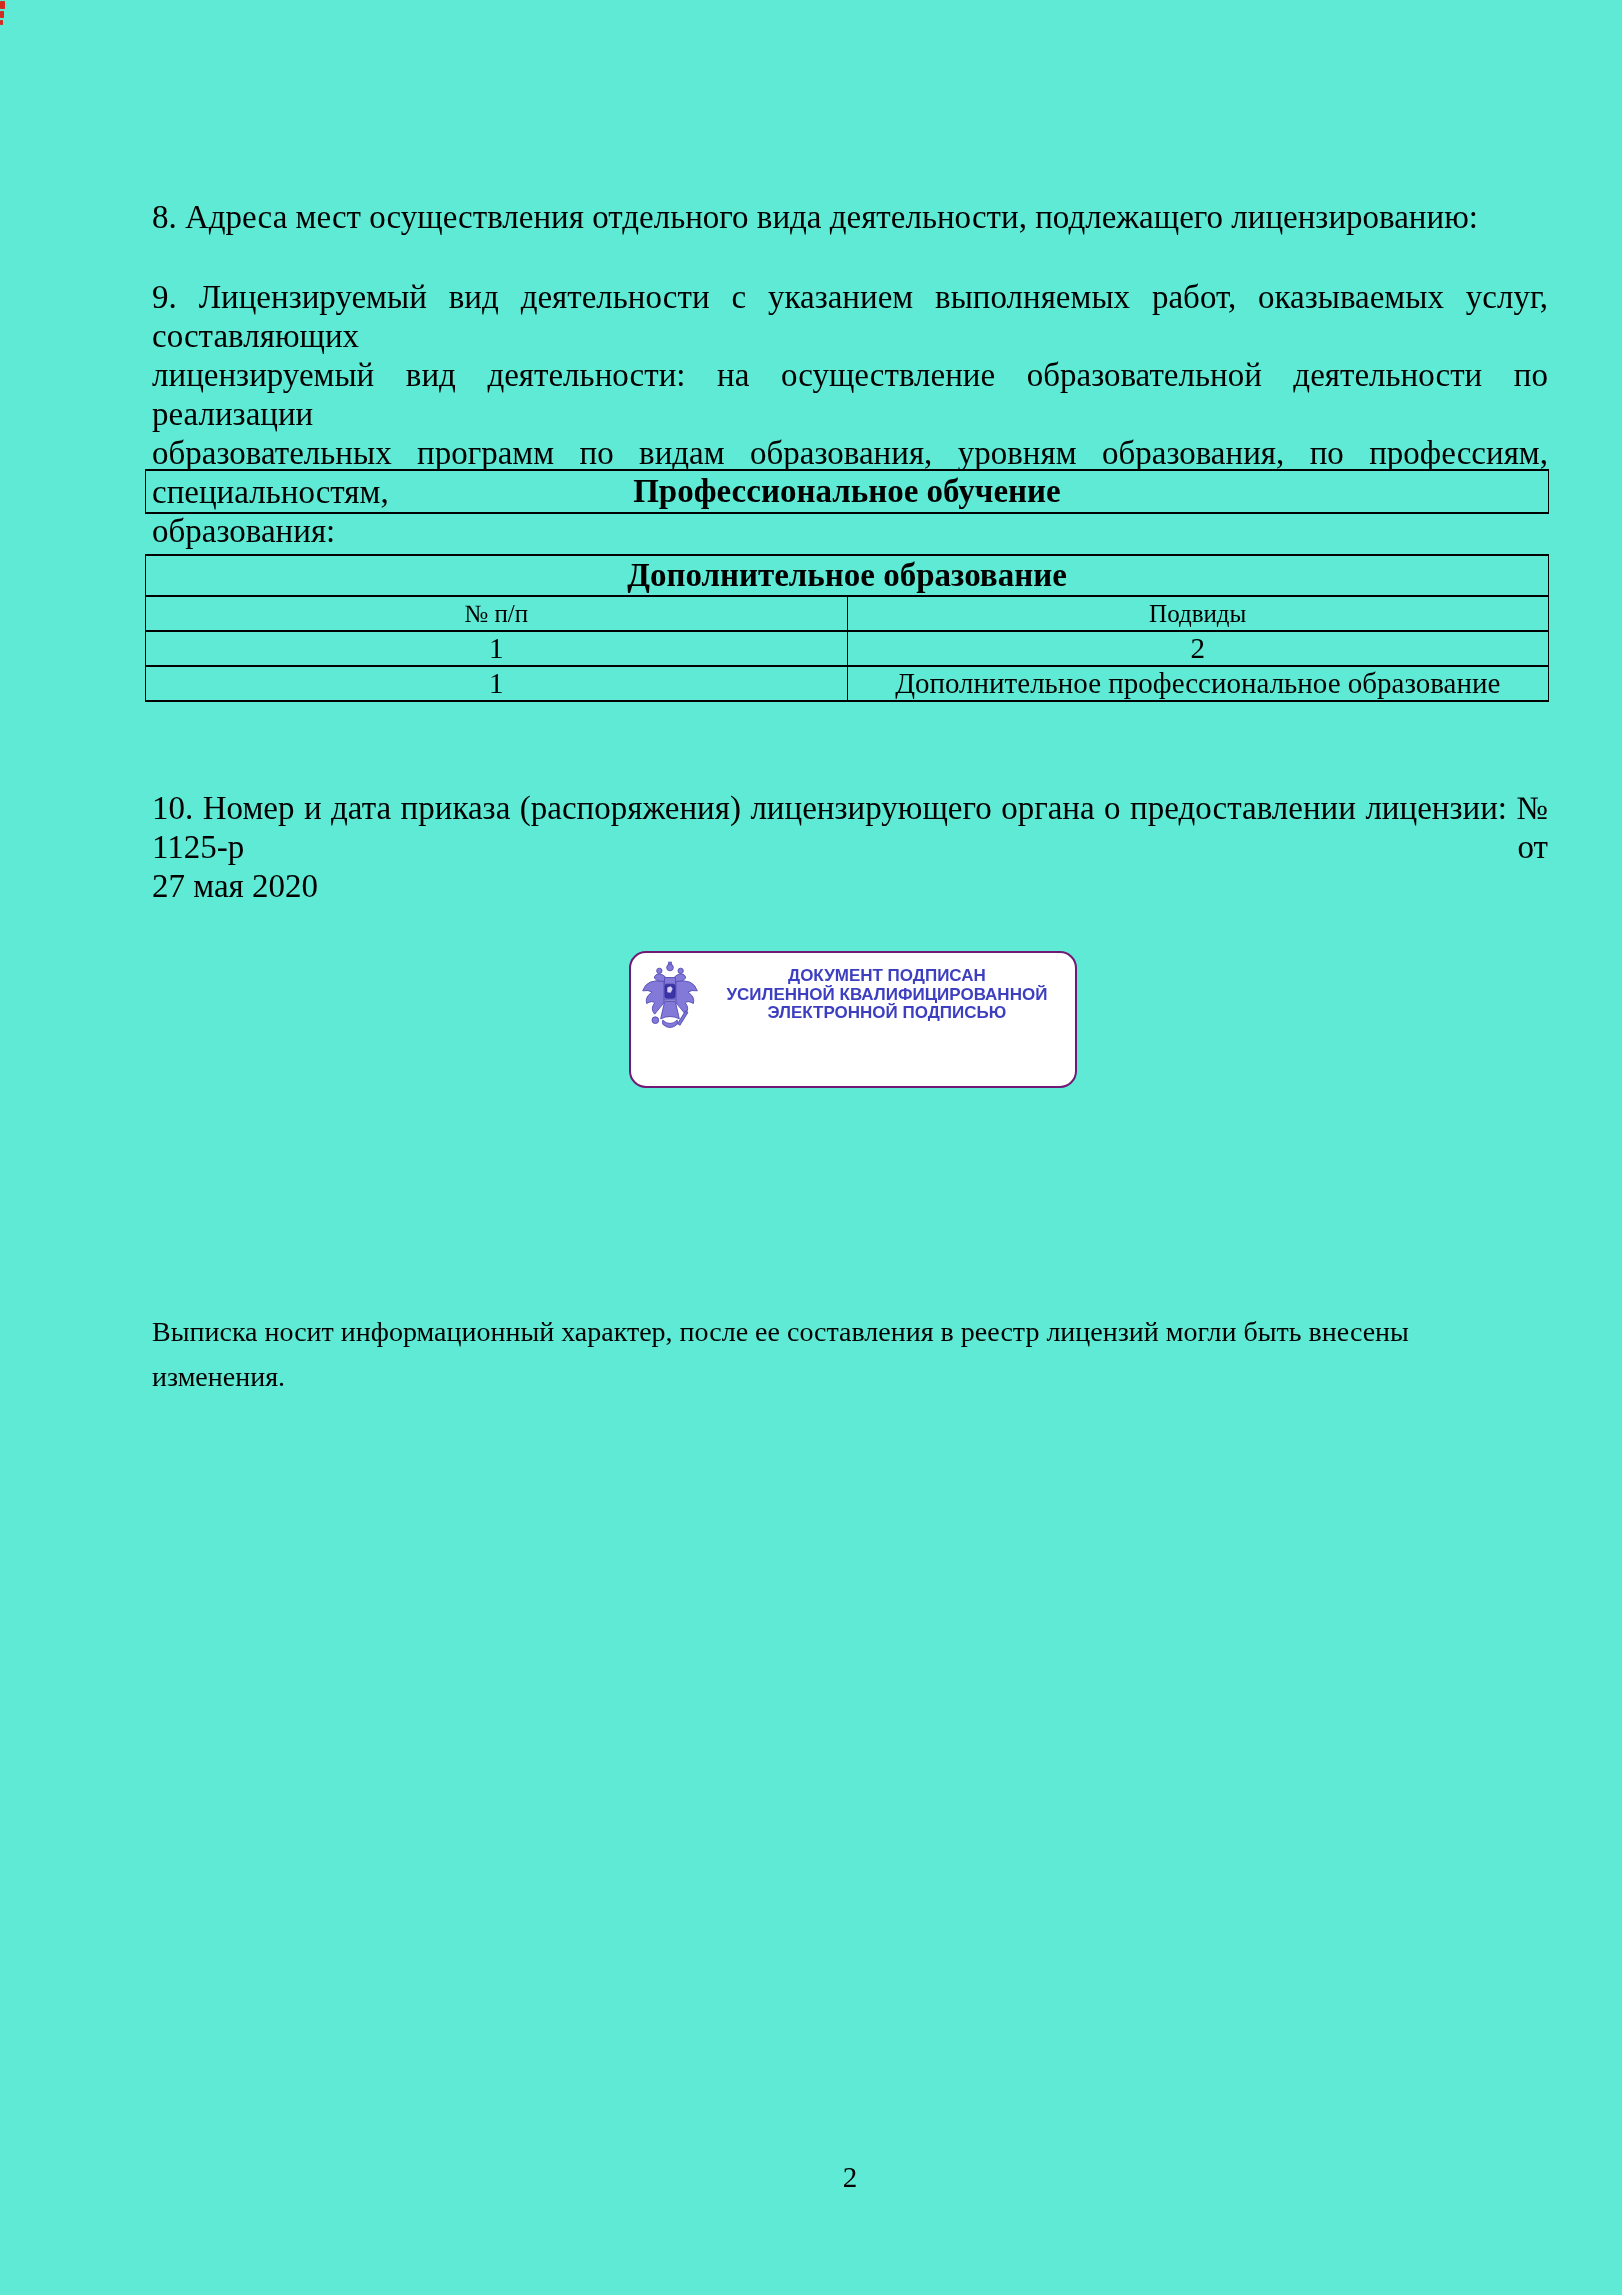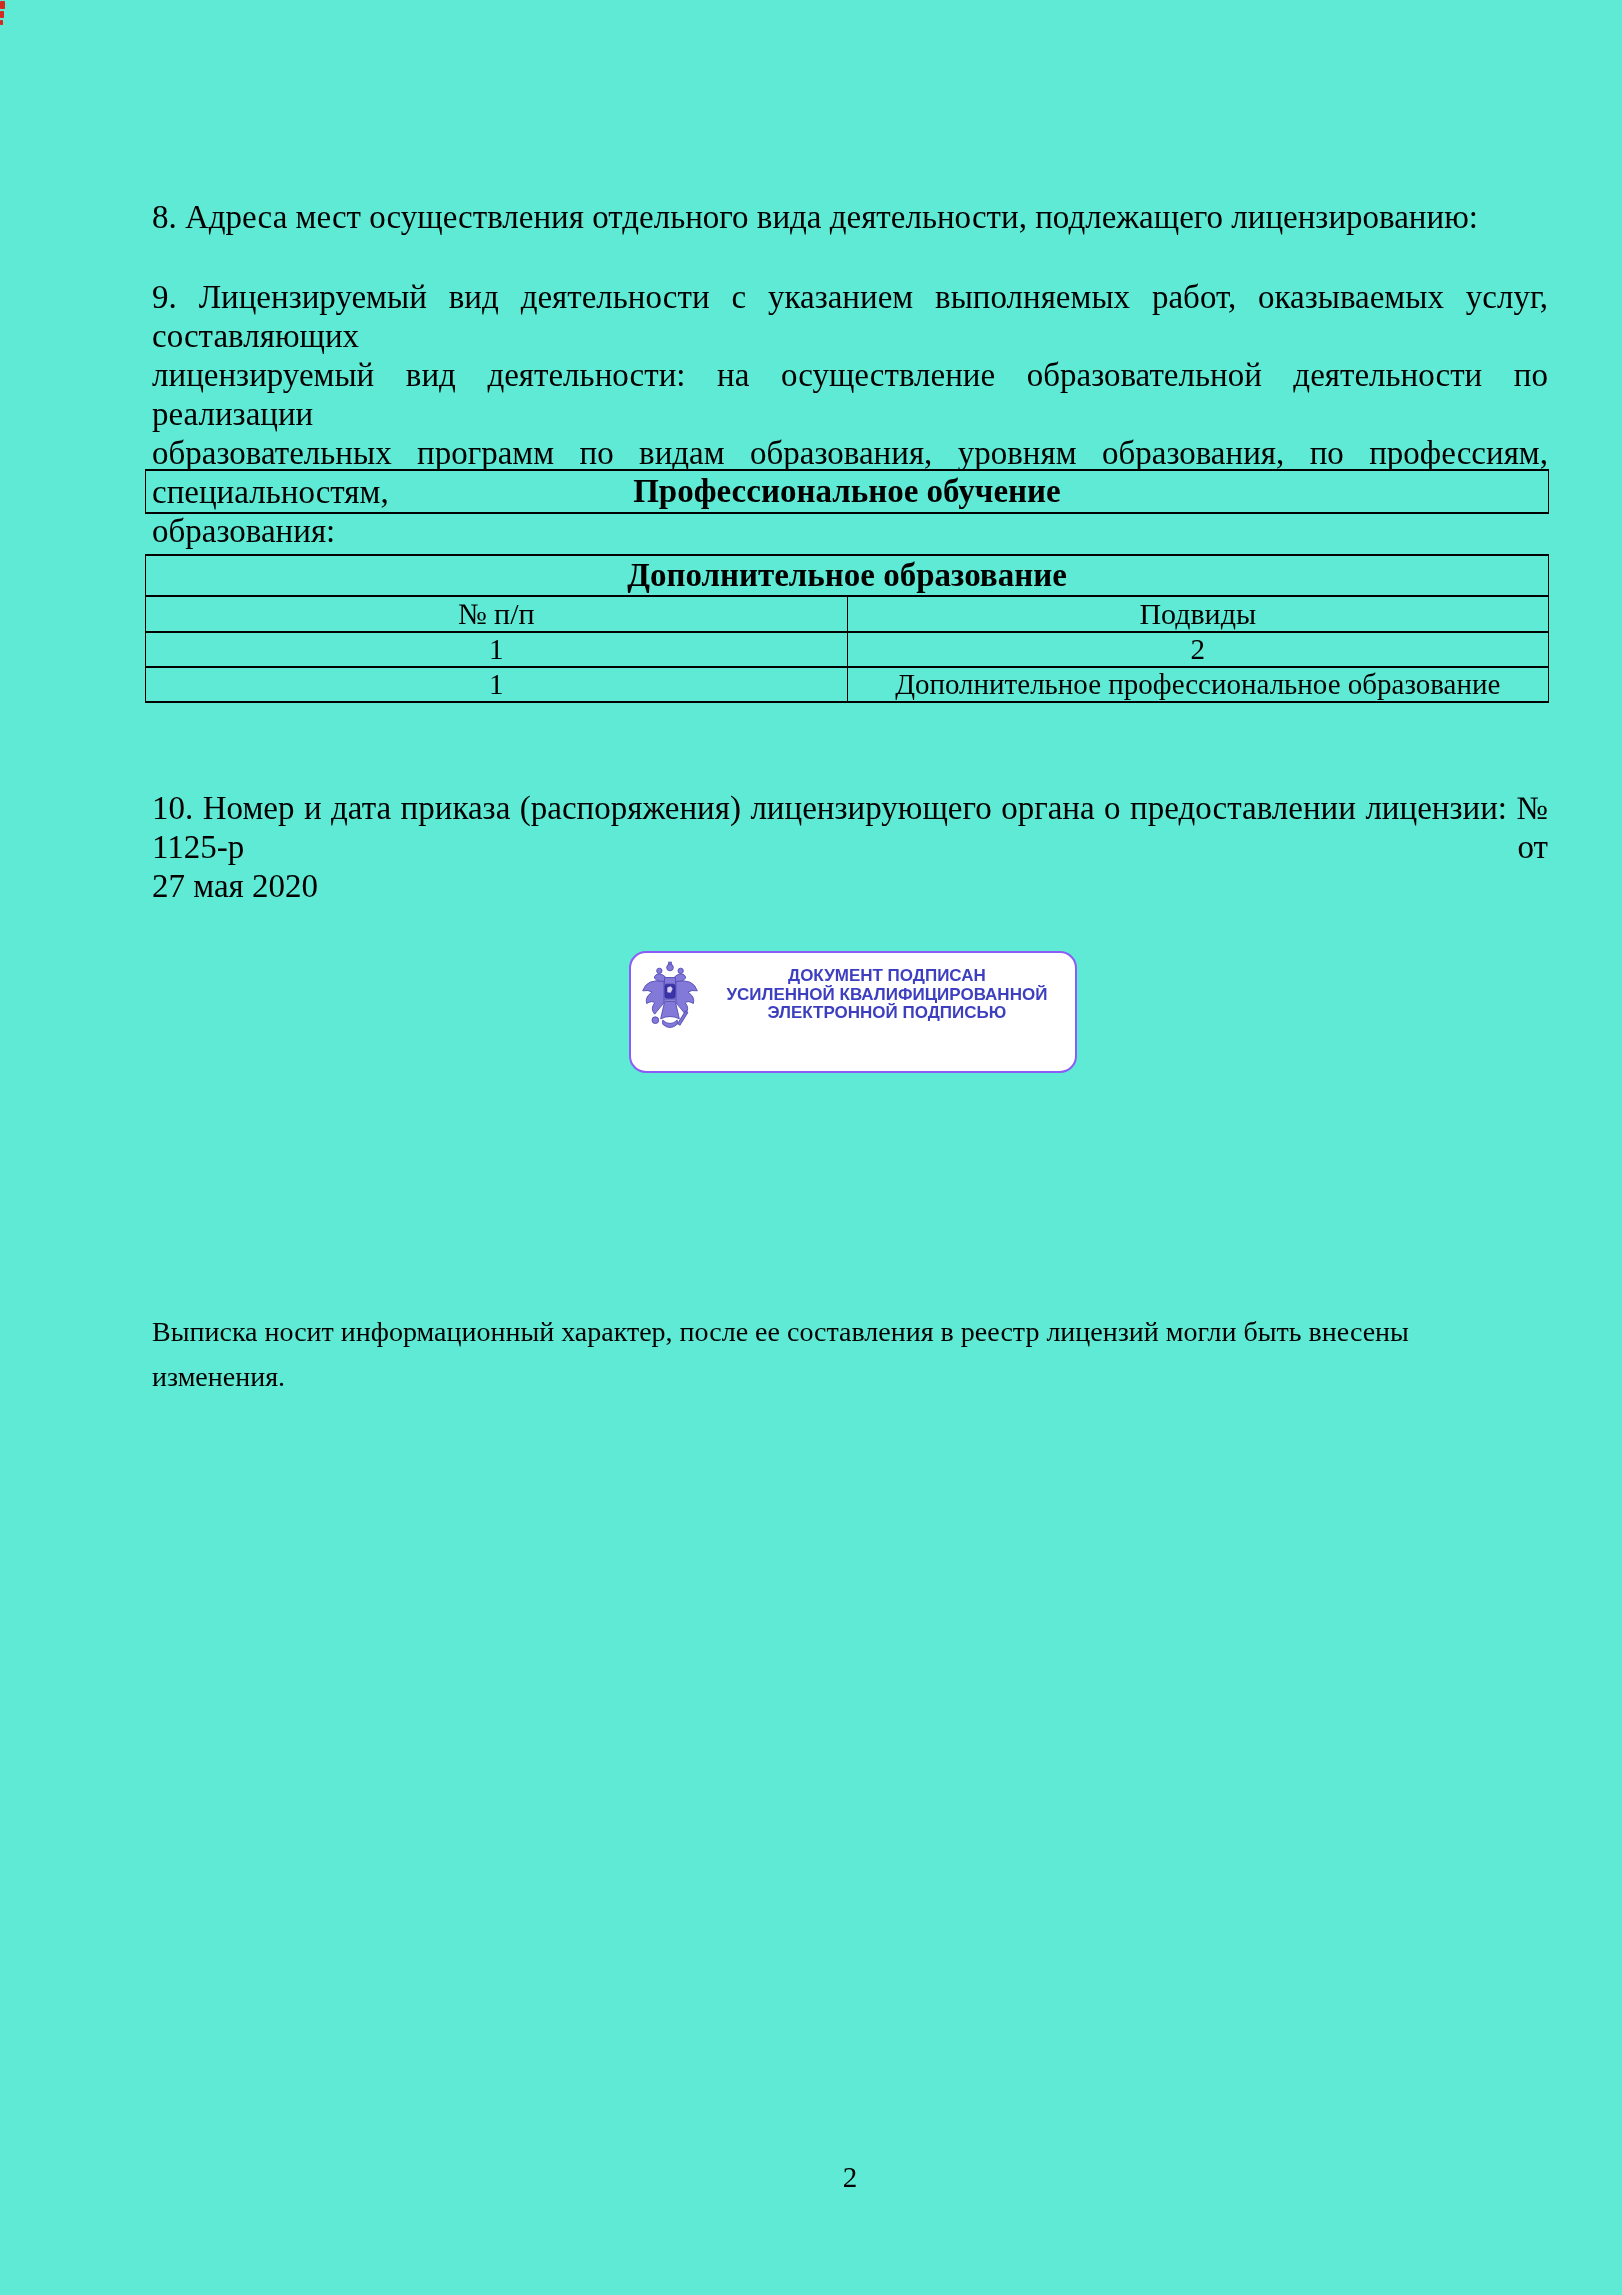--- a/index.html
+++ b/index.html
@@ -46,35 +46,35 @@
   .doc-table td {
     border: 1.3px solid #000;
     border-top-width: 2.6px;
     border-bottom-width: 2.6px;
     padding: 0 5.2px;
     vertical-align: middle;
   }
   .cell-title { text-align: center; font-weight: bold; height: 41px; }
   #table-professional .cell-title { height: 41px; }
   #table-additional .cell-title { height: 39px; }
-  .row-head td { height: 33px; font-size: 30px; text-align: center; }
+  .row-head td { height: 33px; font-size: 25px; text-align: center; }
   .row-num td  { height: 31px; font-size: 29px; text-align: center; }
   .row-data td { height: 32px; font-size: 29px; }
   .col-n { width: 156px; }
   .cell-left { text-align: center; }
   .cell-center { text-align: center; }
 
   
   #stamp {
     position: absolute;
     left: 629px;
     top: 951px;
     width: 448px;
-    height: 122px;
-    border: 2px solid #8b5cf6;
+    height: 137px;
+    border: 2px solid #701a75;
     border-radius: 17px;
     box-sizing: border-box;
     font-family: "Liberation Sans", "DejaVu Sans", sans-serif;
     background: #ffffff;
   }
   #stamp-emblem { position: absolute; left: 9.2px; top: 7.9px; width: 60px; height: 73px; }
   #stamp-titles {
     position: absolute; left: 77px; right: 9.2px; top: 14.4px;
     text-align: center;
     color: #3d3fc0;

